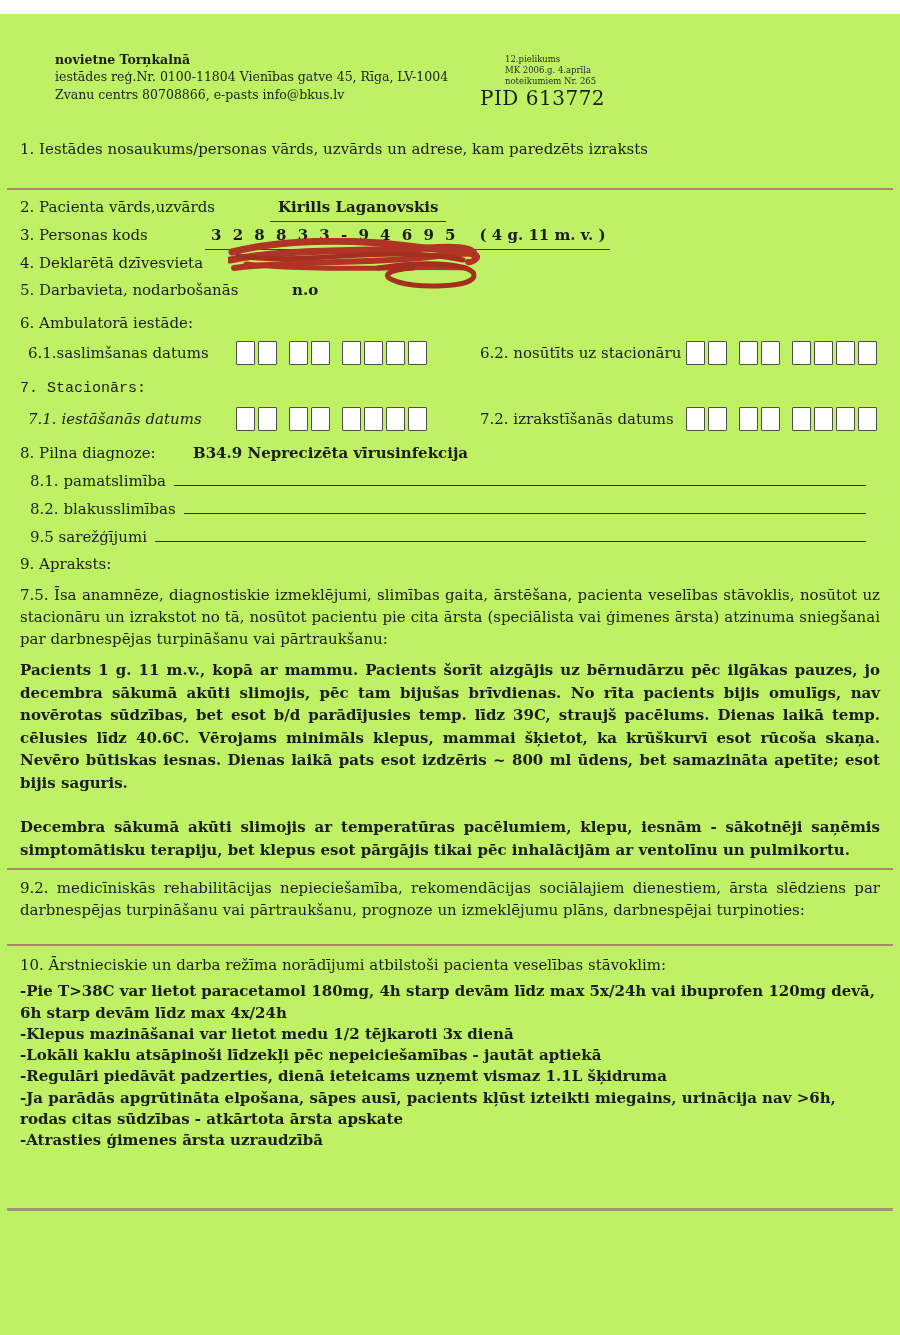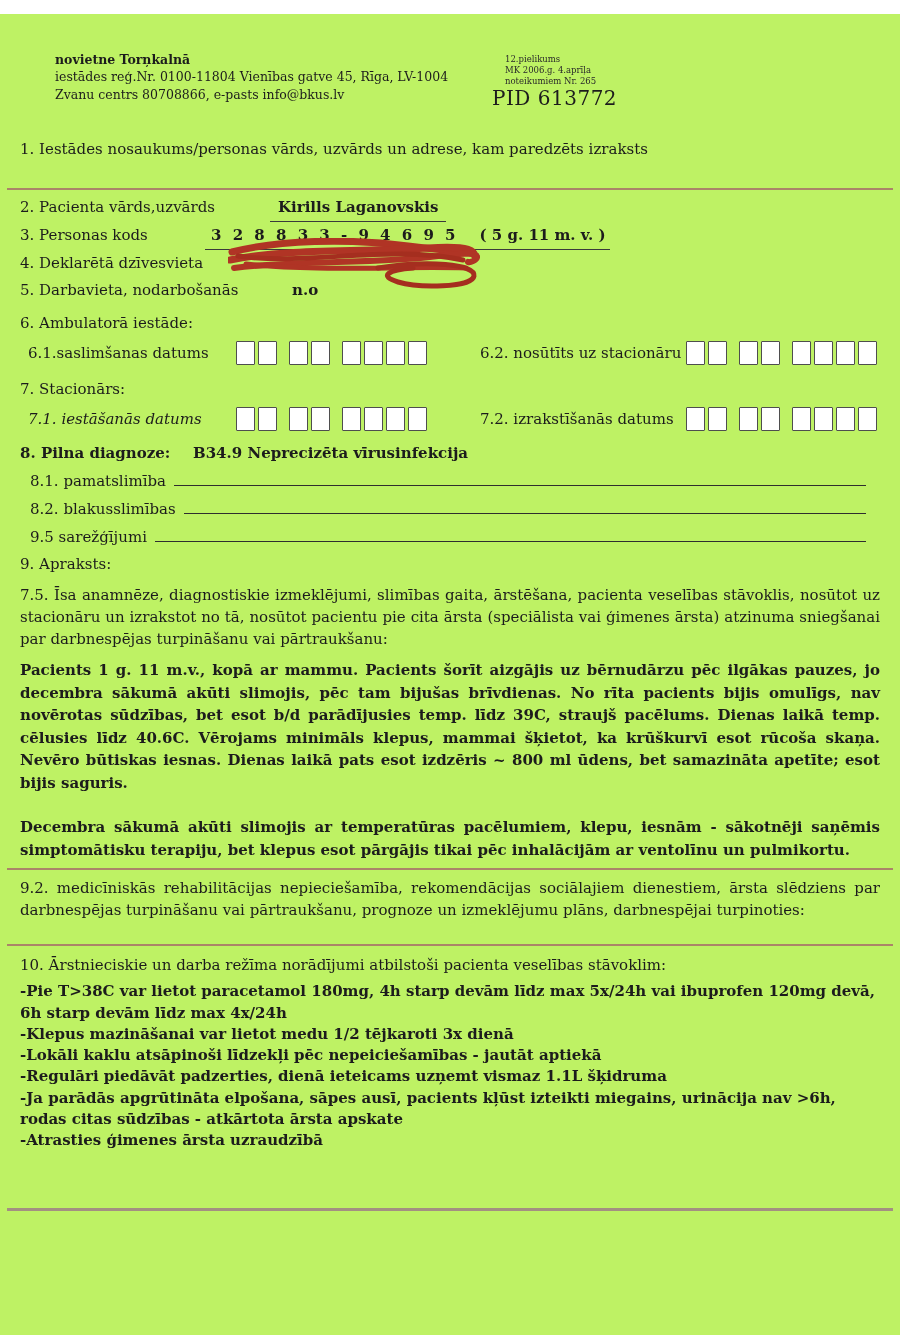--- a/index.html
+++ b/index.html
@@ -6,21 +6,21 @@
   .page {
     position:relative; width:900px; height:1335px; margin:14px auto;
     background:#bef264; color:#1c1c1c; overflow:hidden;
     font-family:"DejaVu Serif","Liberation Serif",serif; font-size:15px;
   }
   
   .hdr { position:relative; padding:37px 0 0 55px; height:60px; }
   .org { font-size:12.5px; line-height:1.38; }
   .org .org-name { font-weight:bold; }
   .reg-note { position:absolute; left:505px; top:40px; font-size:8.5px; line-height:1.3; color:#2a2a2a; }
-  .pid { position:absolute; left:492px; top:72px; font-size:20px; letter-spacing:0.5px; }
+  .pid { position:absolute; left:480px; top:72px; font-size:20px; letter-spacing:0.5px; }
   
   .title-block { text-align:center; margin-top:26px; }
   .doc-title { font-size:19px; font-weight:bold; letter-spacing:0.5px; }
   .doc-subtitle { margin-top:13px; font-size:15px; }
   .doc-subtitle .b { font-weight:bold; }
   .form-no { margin-top:13px; font-size:14px; }
   
   .content { padding:0 20px; }
   .rule { height:2px; background:#ab8468; margin:0 7px; }
   .rule.thick { height:3px; background:#a39081; }
@@ -73,21 +73,21 @@
   <div class="content">
 
     <div class="frow" style="margin-top:4px;">
       <span class="lbl" style="width:250px;">2. Pacienta vārds,uzvārds</span>
       <span class="val-b uline" style="padding:0 8px;">Kirills Laganovskis</span>
     </div>
 
     <div class="frow">
       <span class="lbl" style="width:185px;">3. Personas kods</span>
       <span class="val-b uline" style="word-spacing:6px; padding:0 6px;">3 2 8 8 3 3 - 9 4 6 9 5</span>
-      <span class="val-b uline" style="margin-left:14px; padding:0 4px;">( 5 g. 11 m. v. )</span>
+      <span class="val-b uline" style="margin-left:14px; padding:0 4px;">( 4 g. 11 m. v. )</span>
     </div>
 
     <div class="frow row4">
       <span class="lbl">4. Deklarētā dzīvesvieta</span>
       <svg class="scribble" viewBox="0 0 252 52" aria-hidden="true">
         <g fill="none" stroke="#b03425" stroke-linecap="round">
           <path d="M4,14 C50,2 120,0 180,8 S240,10 246,16" stroke-width="7"></path>
           <path d="M2,22 C60,10 140,14 200,10 S242,20 248,18" stroke-width="7"></path>
           <path d="M6,30 C70,22 150,26 210,18 S244,26 240,24" stroke-width="6"></path>
           <path d="M10,18 C80,28 160,6 235,22" stroke-width="5" stroke="#a52e1f"></path>
@@ -125,21 +125,21 @@
           <span class="bx"></span>
           <span class="bx"></span>
           <span class="bsep"></span>
           <span class="bx"></span>
           <span class="bx"></span>
           <span class="bx"></span>
           <span class="bx"></span>
       </span>
     </div>
 
-    <div style="margin-top:9px; line-height:24px;">7. Stacionārs:</div>
+    <div style="margin-top:9px; line-height:24px;font-family:Liberation Mono, monospace;">7. Stacionārs:</div>
     <div class="dbrow">
       <span class="lbl" style="width:220px;font-style:italic;">7.1. iestāšanās datums</span>
       <span class="bgroup">
         <span class="bx"></span>
           <span class="bx"></span>
           <span class="bsep"></span>
           <span class="bx"></span>
           <span class="bx"></span>
           <span class="bsep"></span>
           <span class="bx"></span>
@@ -156,21 +156,21 @@
           <span class="bx"></span>
           <span class="bsep"></span>
           <span class="bx"></span>
           <span class="bx"></span>
           <span class="bx"></span>
           <span class="bx"></span>
       </span>
     </div>
 
     <div class="frow" style="margin-top:6px;">
-      <span class="lbl" style="width:173px;font-weight:bold;">8. Pilna diagnoze:</span>
+      <span class="lbl" style="width:173px;">8. Pilna diagnoze:</span>
       <span class="val-b">B34.9 Neprecizēta vīrusinfekcija</span>
     </div>
     <div class="frow" style="padding-left:10px;">
       <span class="lbl">8.1. pamatslimība</span>
       <span class="fill-line"></span>
     </div>
     <div class="frow" style="padding-left:10px;">
       <span class="lbl">8.2. blakusslimības</span>
       <span class="fill-line"></span>
     </div>

